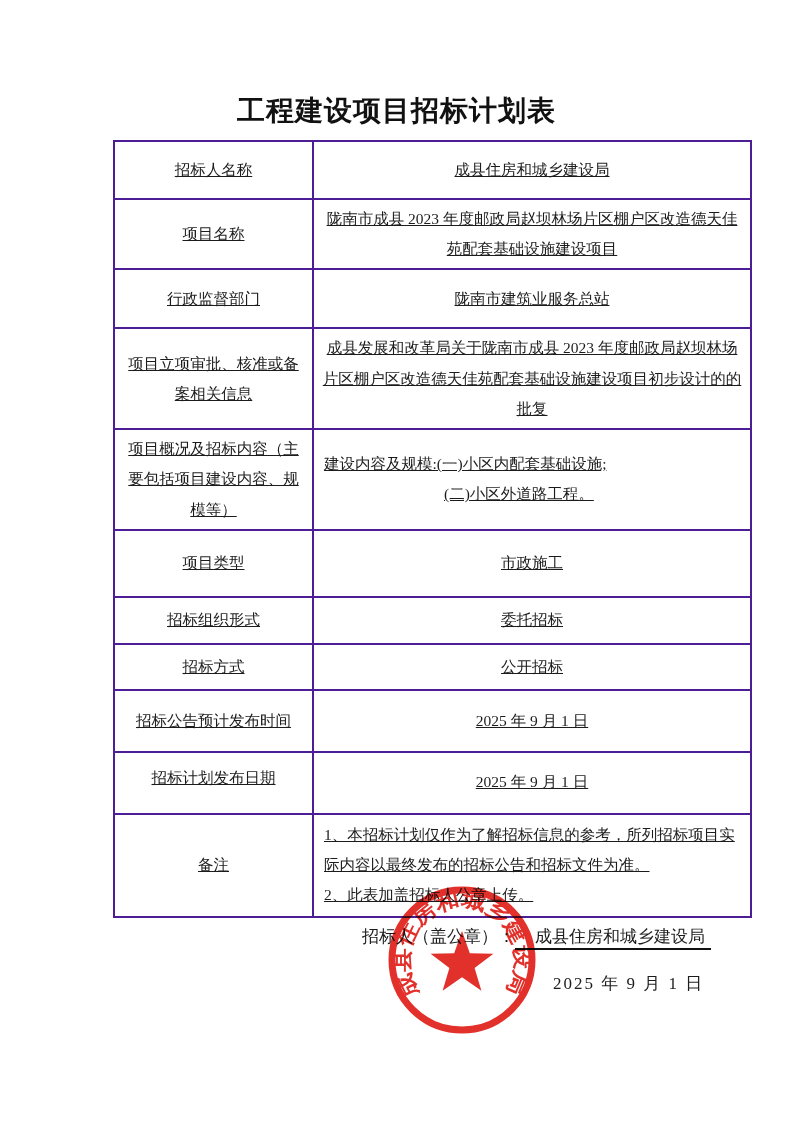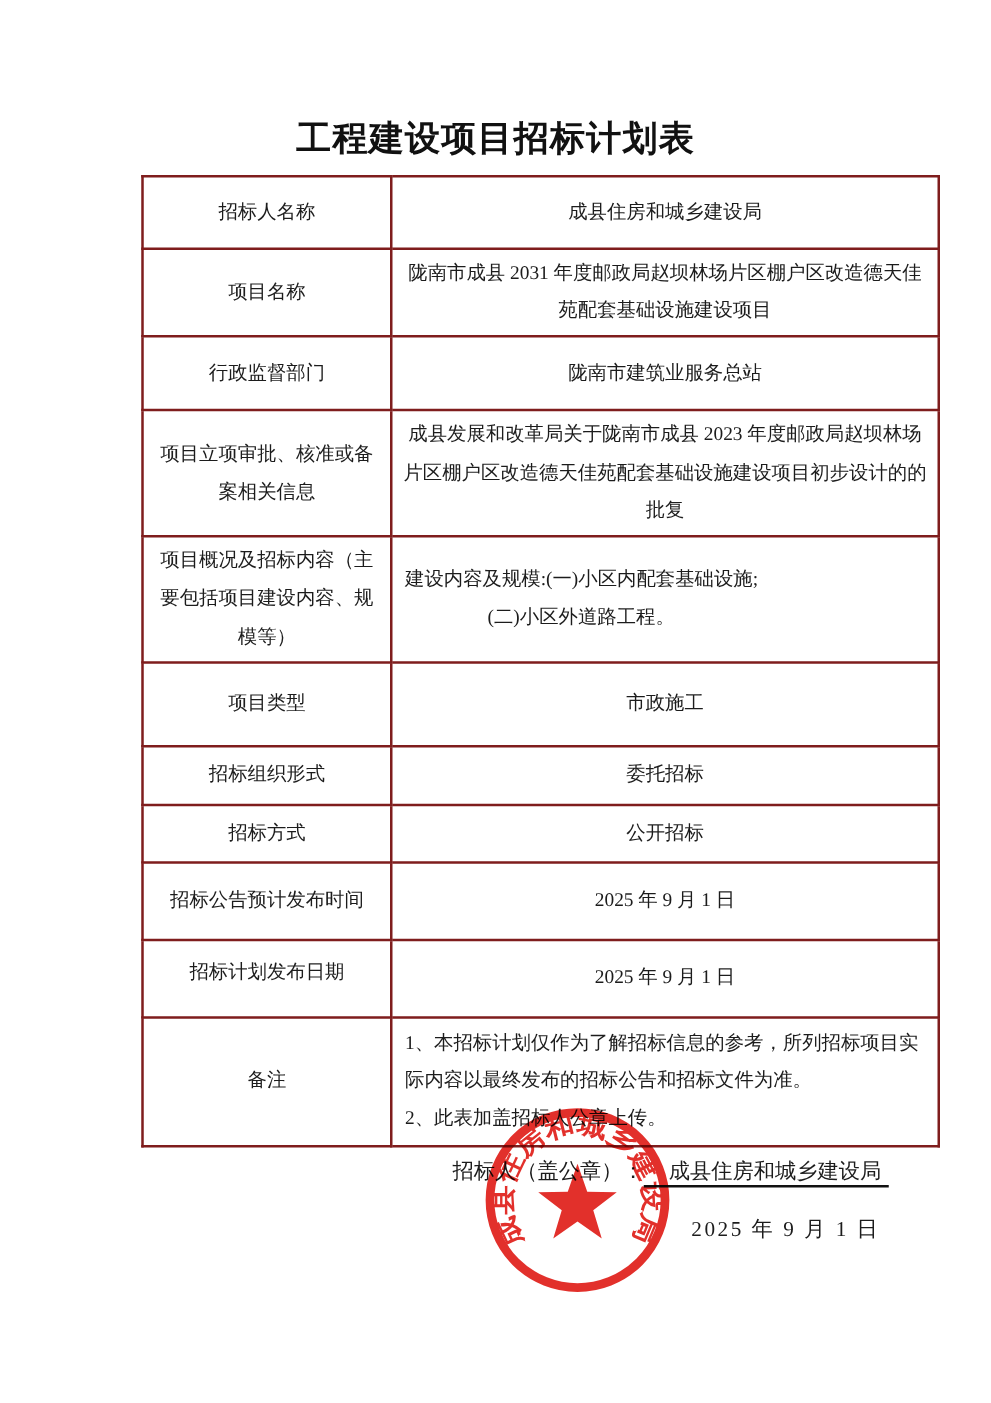--- a/index.html
+++ b/index.html
@@ -23,31 +23,32 @@
   }
   table.plan-table{
     position:absolute;
     left:113px;top:140px;
     width:637px;
     border-collapse:collapse;
     table-layout:fixed;
     font-size:15.5px;
   }
   .plan-table td{
-    border:2px solid #7f1d1d;
+    border:2px solid #4c1d95;
     vertical-align:middle;
     padding:4px 6px;
     line-height:1.95;
+    text-decoration:underline;
   }
   .plan-table col.c1{width:199px;}
   .plan-table col.c2{width:438px;}
   .cell-label{text-align:center;}
   .cell-value{text-align:center;}
   .cell-value.left{text-align:left;padding-left:10px;}
-  .scope-line2{margin-left:66px;}
+  .scope-line2{margin-left:120px;}
   .remark-line{text-align:left;}
   td.v-top{vertical-align:top;padding-top:10px;text-align:center;}
   td.v-bottom{vertical-align:bottom;padding-bottom:16px;}
   .sig-block{
     position:absolute;left:0;top:0;width:793px;height:1122px;
     pointer-events:none;
   }
   .sig-line{
     position:absolute;left:362px;top:925px;
     font-size:17px;white-space:nowrap;
@@ -81,21 +82,21 @@
         <col class="c1">
         <col class="c2">
       </colgroup>
     <tbody>
       <tr style="height:58px">
         <td class="cell-label">招标人名称</td>
         <td class="cell-value">成县住房和城乡建设局</td>
       </tr>
       <tr style="height:64px">
         <td class="cell-label">项目名称</td>
-        <td class="cell-value">陇南市成县 2031 年度邮政局赵坝林场片区棚户区改造德天佳苑配套基础设施建设项目</td>
+        <td class="cell-value">陇南市成县 2023 年度邮政局赵坝林场片区棚户区改造德天佳苑配套基础设施建设项目</td>
       </tr>
       <tr style="height:59px">
         <td class="cell-label">行政监督部门</td>
         <td class="cell-value">陇南市建筑业服务总站</td>
       </tr>
       <tr style="height:85px">
         <td class="cell-label">项目立项审批、核准或备案相关信息</td>
         <td class="cell-value">成县发展和改革局关于陇南市成县 2023 年度邮政局赵坝林场片区棚户区改造德天佳苑配套基础设施建设项目初步设计的的批复</td>
       </tr>
       <tr style="height:89px">

